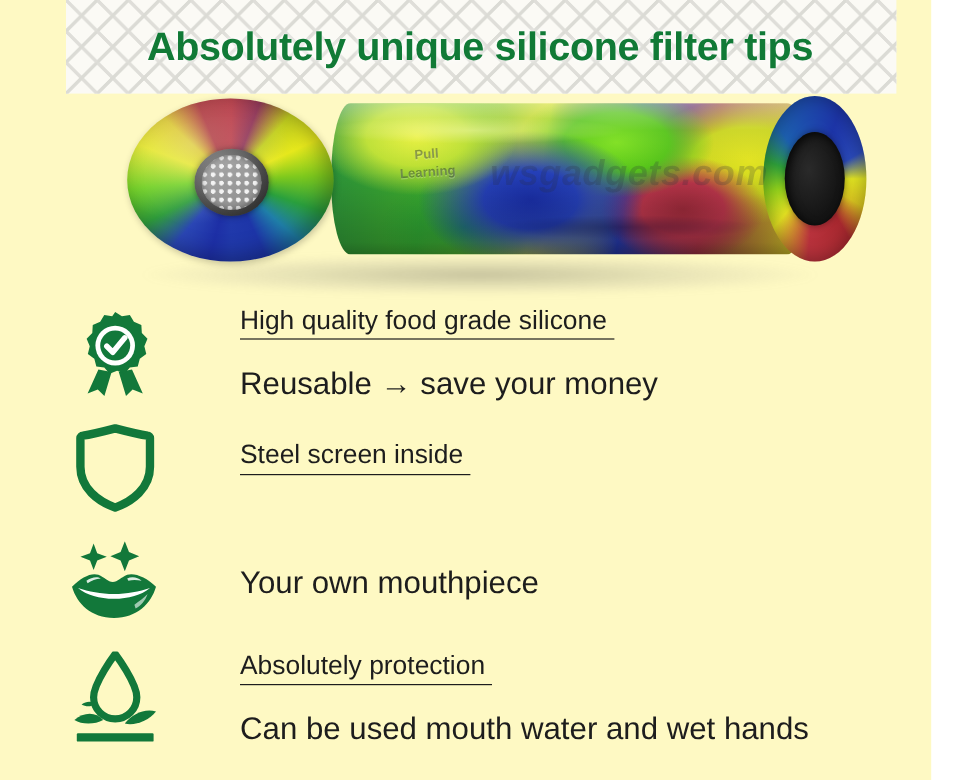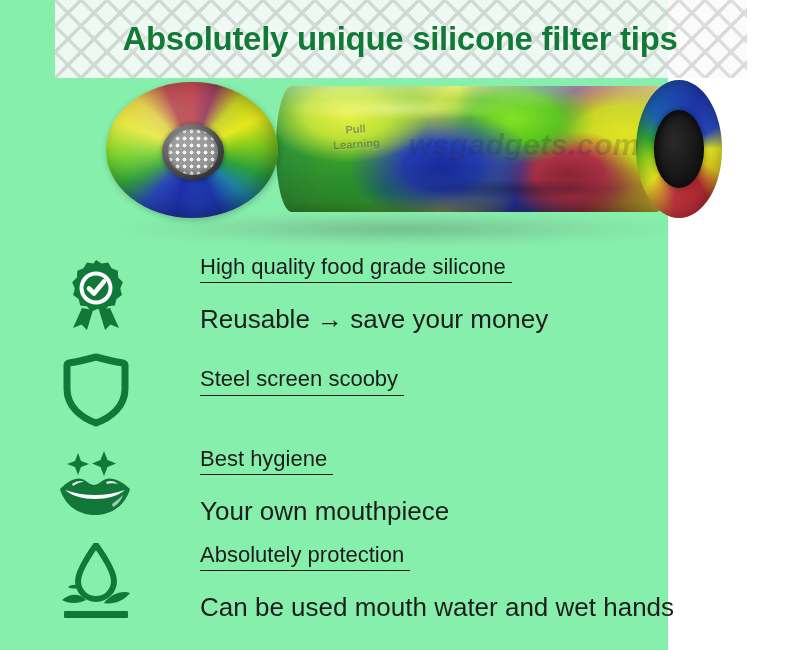--- a/index.html
+++ b/index.html
@@ -8,23 +8,23 @@
   html, body {
     width: 800px;
     height: 650px;
     background: #ffffff;
     font-family: "Liberation Sans", sans-serif;
     overflow: hidden;
   }
 
   .page {
     position: relative;
-    width: 668px;
+    width: 776px;
     height: 650px;
-    background: #86efac;
+    background: #fef9c3;
   }
 
   
   .header {
     position: absolute;
     left: 0; top: 0;
     width: 800px;
     height: 78px;
   }
 
@@ -338,41 +338,40 @@
       </div>
     </div>
 
     <div class="feature">
       <div class="feature-icon">
         <svg width="66" height="74" viewBox="0 0 66 74" fill="none">
           <path d="M33 4 C33 4 52 9 60 10 C61 10 62 11 62 12 L62 36 C62 54 47 65 33 70 C19 65 4 54 4 36 L4 12 C4 11 5 10 6 10 C14 9 33 4 33 4 Z" stroke="#12783a" stroke-width="7" stroke-linejoin="round" fill="none"></path>
         </svg>
       </div>
       <div class="feature-text">
-        <div class="feature-title">Steel screen scooby</div>
+        <div class="feature-title">Steel screen inside</div>
       </div>
     </div>
 
     <div class="feature">
       <div class="feature-icon">
         <svg width="80" height="70" viewBox="0 0 80 70" fill="none">
 
           <path d="M22 2 L25 10 L33 13 L25 16 L22 24 L19 16 L11 13 L19 10 Z" fill="#12783a"></path>
           <path d="M48 0 L51.5 9 L60 12.5 L51.5 16 L48 25 L44.5 16 L36 12.5 L44.5 9 Z" fill="#12783a"></path>
 
           <path d="M4 38 C12 30 20 26 26 28 C31 30 34 34 38 34 C42 34 45 30 50 28 C56 26 66 30 74 38
                    C70 52 58 64 39 64 C20 64 8 52 4 38 Z" fill="#12783a"></path>
           <path d="M9 39 C18 42 28 44 39 44 C50 44 60 42 69 39 C62 45 51 48 39 48 C27 48 16 45 9 39 Z" fill="#ffffff"></path>
           <path d="M16 33 C20 30 25 29 28 31 C24 31 20 33 17 35 Z" fill="#ffffff" opacity="0.85"></path>
           <path d="M50 31 C54 29 59 30 62 33 C58 32 54 32 51 33 Z" fill="#ffffff" opacity="0.85"></path>
           <path d="M56 53 C60 50 64 47 67 44 C65 50 61 54 57 56 Z" fill="#ffffff" opacity="0.6"></path>
         </svg>
       </div>
       <div class="feature-text">
-        <div class="feature-title">Best hygiene</div>
         <div class="feature-sub">Your own mouthpiece</div>
       </div>
     </div>
 
     <div class="feature">
       <div class="feature-icon">
         <svg width="76" height="78" viewBox="0 0 76 78" fill="none">
 
           <path d="M38 2 C38 2 20 26 20 38 C20 48 28 56 38 56 C48 56 56 48 56 38 C56 26 38 2 38 2 Z" stroke="#12783a" stroke-width="6" stroke-linejoin="round" fill="none"></path>
 

